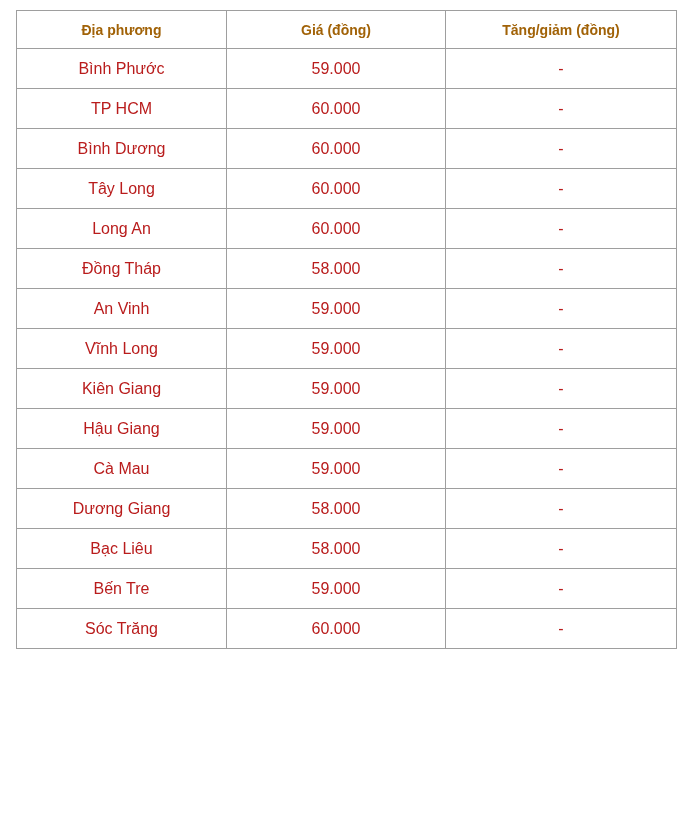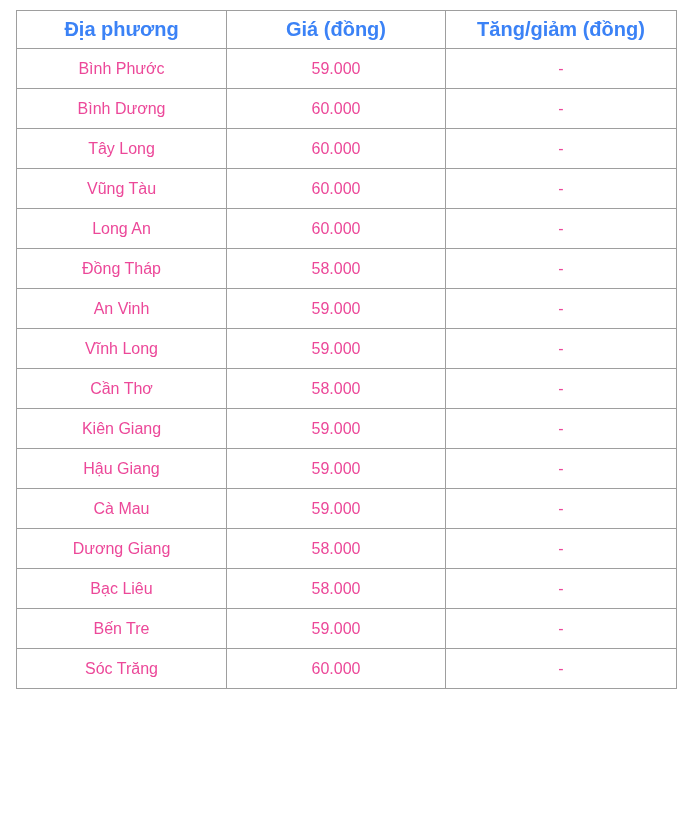--- a/index.html
+++ b/index.html
@@ -28,29 +28,29 @@
   table.price-table td {
     border: 1px solid #9e9e9e;
     text-align: center;
     vertical-align: middle;
     padding: 0 6px;
     overflow: hidden;
     white-space: nowrap;
   }
   table.price-table th {
     height: 37px;
-    font-size: 20px;
+    font-size: 14px;
     font-weight: bold;
-    color: #3b82f6;
+    color: #a16207;
   }
   table.price-table td {
     height: 39px;
     font-size: 16px;
     font-weight: normal;
-    color: #ec4899;
+    color: #b91c1c;
   }
   col.col-location { width: 210px; }
   col.col-price    { width: 219px; }
   col.col-change   { width: 231px; }
 </style>
 </head>
 <body>
 
 <div class="page">
   <table class="price-table">
@@ -67,38 +67,38 @@
       </tr>
     </thead>
     <tbody>
   <tr>
     <td>Bình Phước</td>
     <td>59.000</td>
     <td>-</td>
   </tr>
 
 
+  <tr>
+    <td>TP HCM</td>
+    <td>60.000</td>
+    <td>-</td>
+  </tr>
 
   <tr>
     <td>Bình Dương</td>
     <td>60.000</td>
     <td>-</td>
   </tr>
 
   <tr>
     <td>Tây Long</td>
     <td>60.000</td>
     <td>-</td>
   </tr>
 
-  <tr>
-    <td>Vũng Tàu</td>
-    <td>60.000</td>
-    <td>-</td>
-  </tr>
 
   <tr>
     <td>Long An</td>
     <td>60.000</td>
     <td>-</td>
   </tr>
 
   <tr>
     <td>Đồng Tháp</td>
     <td>58.000</td>
@@ -110,25 +110,20 @@
     <td>59.000</td>
     <td>-</td>
   </tr>
 
   <tr>
     <td>Vĩnh Long</td>
     <td>59.000</td>
     <td>-</td>
   </tr>
 
-  <tr>
-    <td>Cần Thơ</td>
-    <td>58.000</td>
-    <td>-</td>
-  </tr>
 
   <tr>
     <td>Kiên Giang</td>
     <td>59.000</td>
     <td>-</td>
   </tr>
 
   <tr>
     <td>Hậu Giang</td>
     <td>59.000</td>

